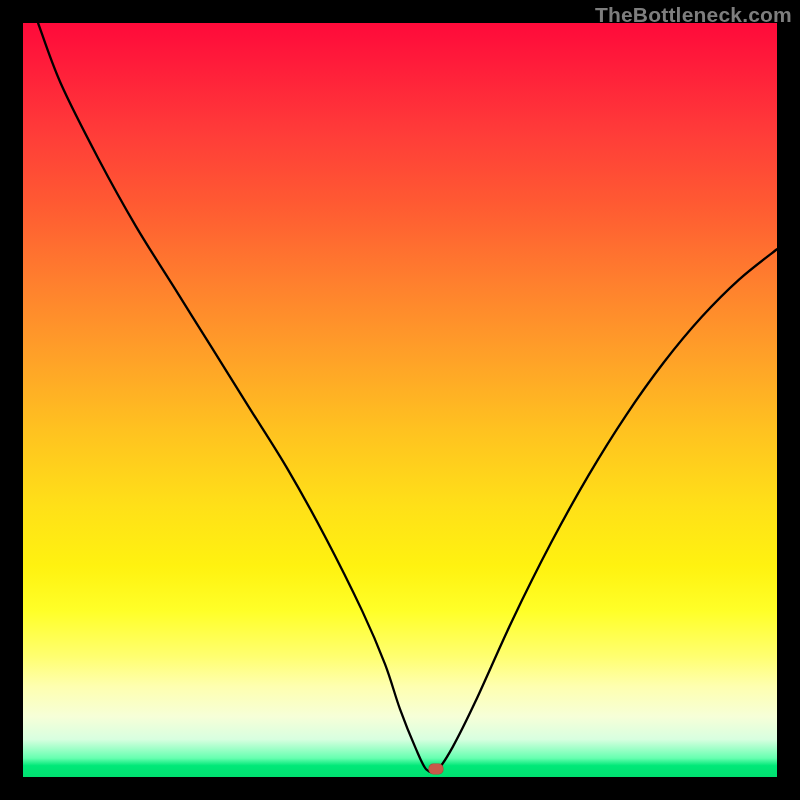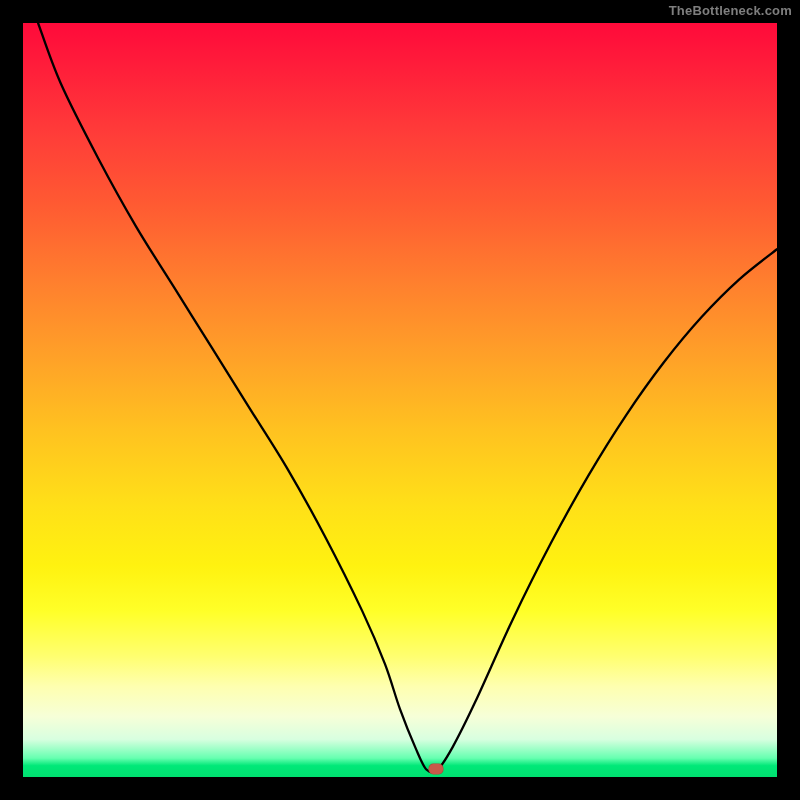--- a/index.html
+++ b/index.html
@@ -68,21 +68,21 @@
     border-radius: 5px;
     background: #c85a4a;
     box-shadow: 0 0 0 0.5px rgba(80,30,20,0.4) inset;
     transform: translate(-50%, -50%);
   }
   .watermark {
     position: absolute;
     top: 3px;
     right: 8px;
     color: #7e7e7e;
-    font-size: 13px;
+    font-size: 21px;
     font-weight: 600;
     letter-spacing: 0.2px;
     user-select: none;
   }
 </style>
 </head>
 <body>
 
 <div class="stage">
 

